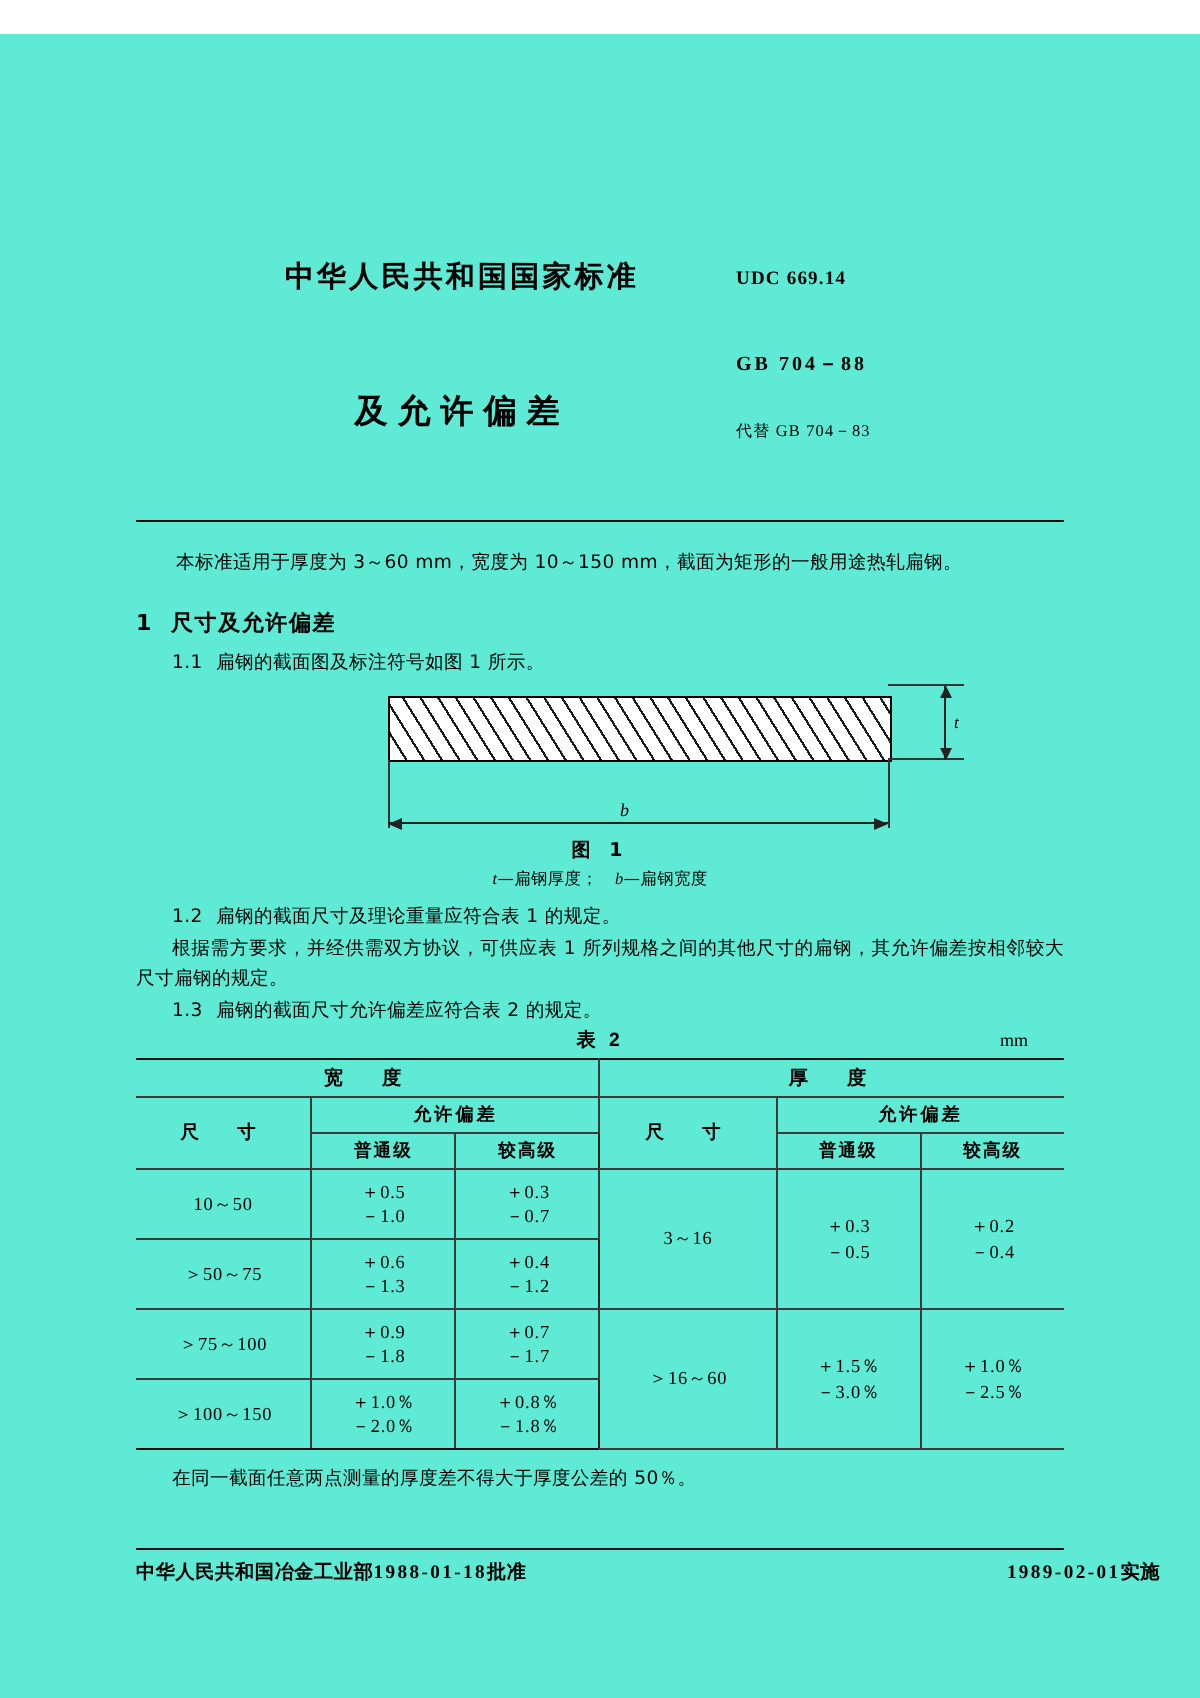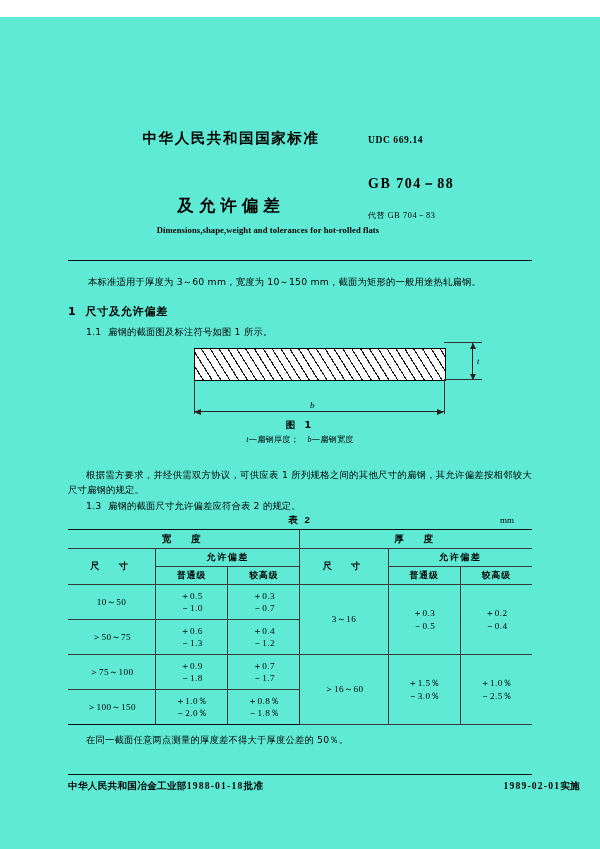--- a/index.html
+++ b/index.html
@@ -76,21 +76,21 @@
   }
   .code-udc {
     top: 10px;
     font-weight: bold;
     font-size: 9.5px;
     letter-spacing: 0.6px;
   }
   .code-gb {
     top: 50px;
     font-weight: bold;
-    font-size: 14px;
+    font-size: 10px;
     letter-spacing: 1.5px;
   }
   .code-old {
     top: 85px;
     font-size: 8.2px;
     letter-spacing: 0.6px;
   }
   .code-old .cn {
     font-family: "DejaVu Sans", sans-serif;
     font-size: 8px;
@@ -368,21 +368,20 @@
   }
 </style>
 </head>
 <body>
 
 <div id="page">
 
   <div class="masthead">
     <div class="std-org">中华人民共和国国家标准</div>
     <div class="title-line2">及允许偏差</div>
-    <div class="eng-title">Dimensions,shape,weight and tolerances for hot-rolled flats</div>
 
     <div class="code-udc">UDC 669.14</div>
     <div class="code-gb">GB 704－88</div>
     <div class="code-old">
       <span class="cn">代替</span>
       <span>GB 704－83</span>
     </div>
   </div>
 
   <div class="rule-top"></div>
@@ -410,20 +409,23 @@
     <div class="dim-t-line"></div>
     <div class="dim-t-label">t</div>
 
     <div class="fig-caption">图 1</div>
     <div class="fig-legend">
       <i>t</i><span>—扁钢厚度；</span>
       &nbsp;&nbsp;<i>b</i><span>—扁钢宽度</span>
     </div>
   </div>
 
+  <div class="body-text p-12">
+    <span class="clause-num">1.2</span><span>扁钢的截面尺寸及理论重量应符合表 1 的规定。</span>
+  </div>
   <div class="body-text p-12b">根据需方要求，并经供需双方协议，可供应表 1 所列规格之间的其他尺寸的扁钢，其允许偏差按相邻较大尺寸扁钢的规定。</div>
 
   <div class="body-text p-13">
     <span class="clause-num">1.3</span><span>扁钢的截面尺寸允许偏差应符合表 2 的规定。</span>
   </div>
 
   <div class="tbl-title">表 2</div>
   <div class="tbl-unit">mm</div>
 
   <table class="tol">

